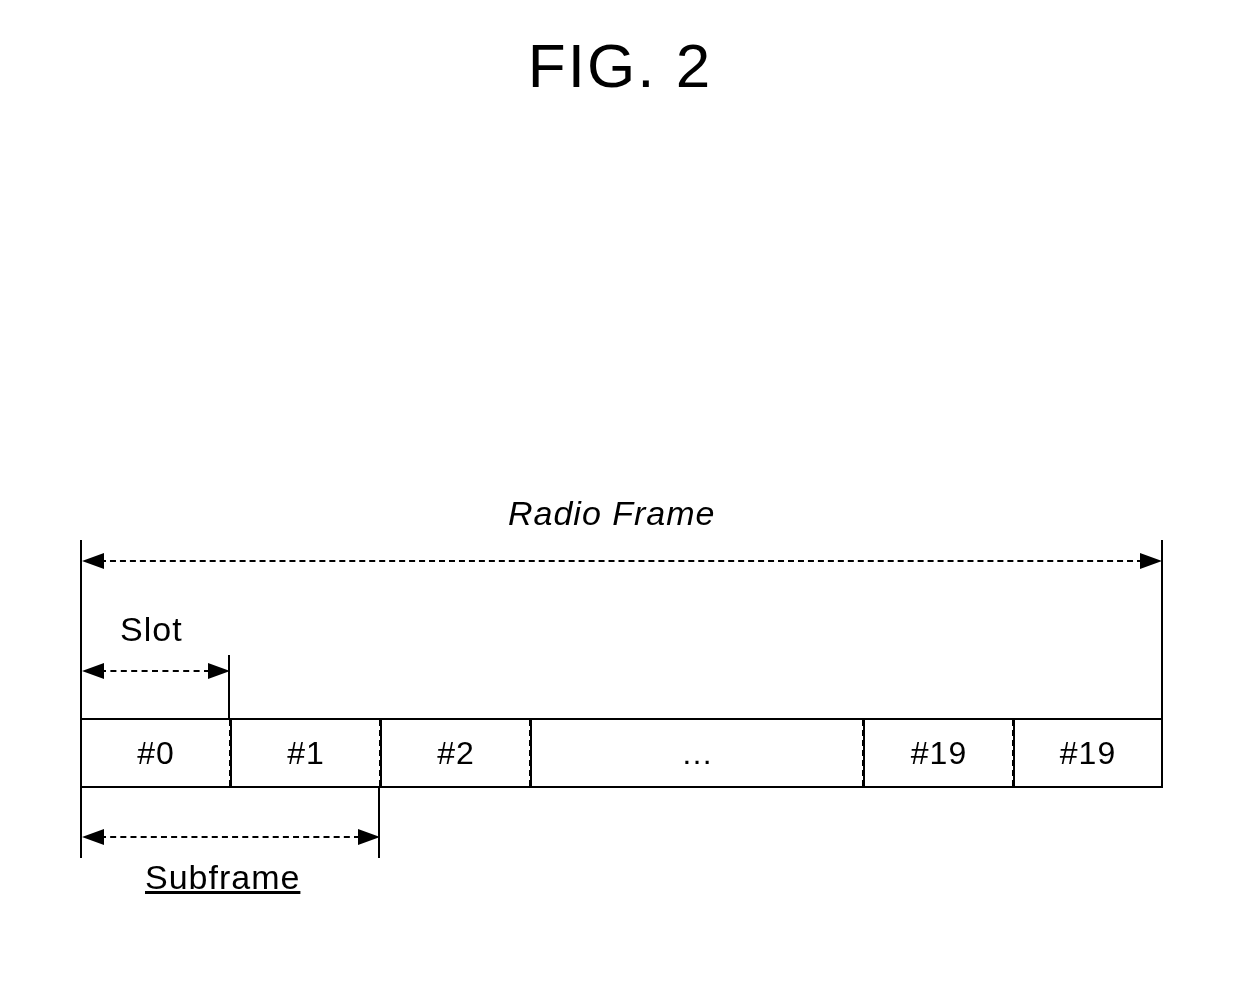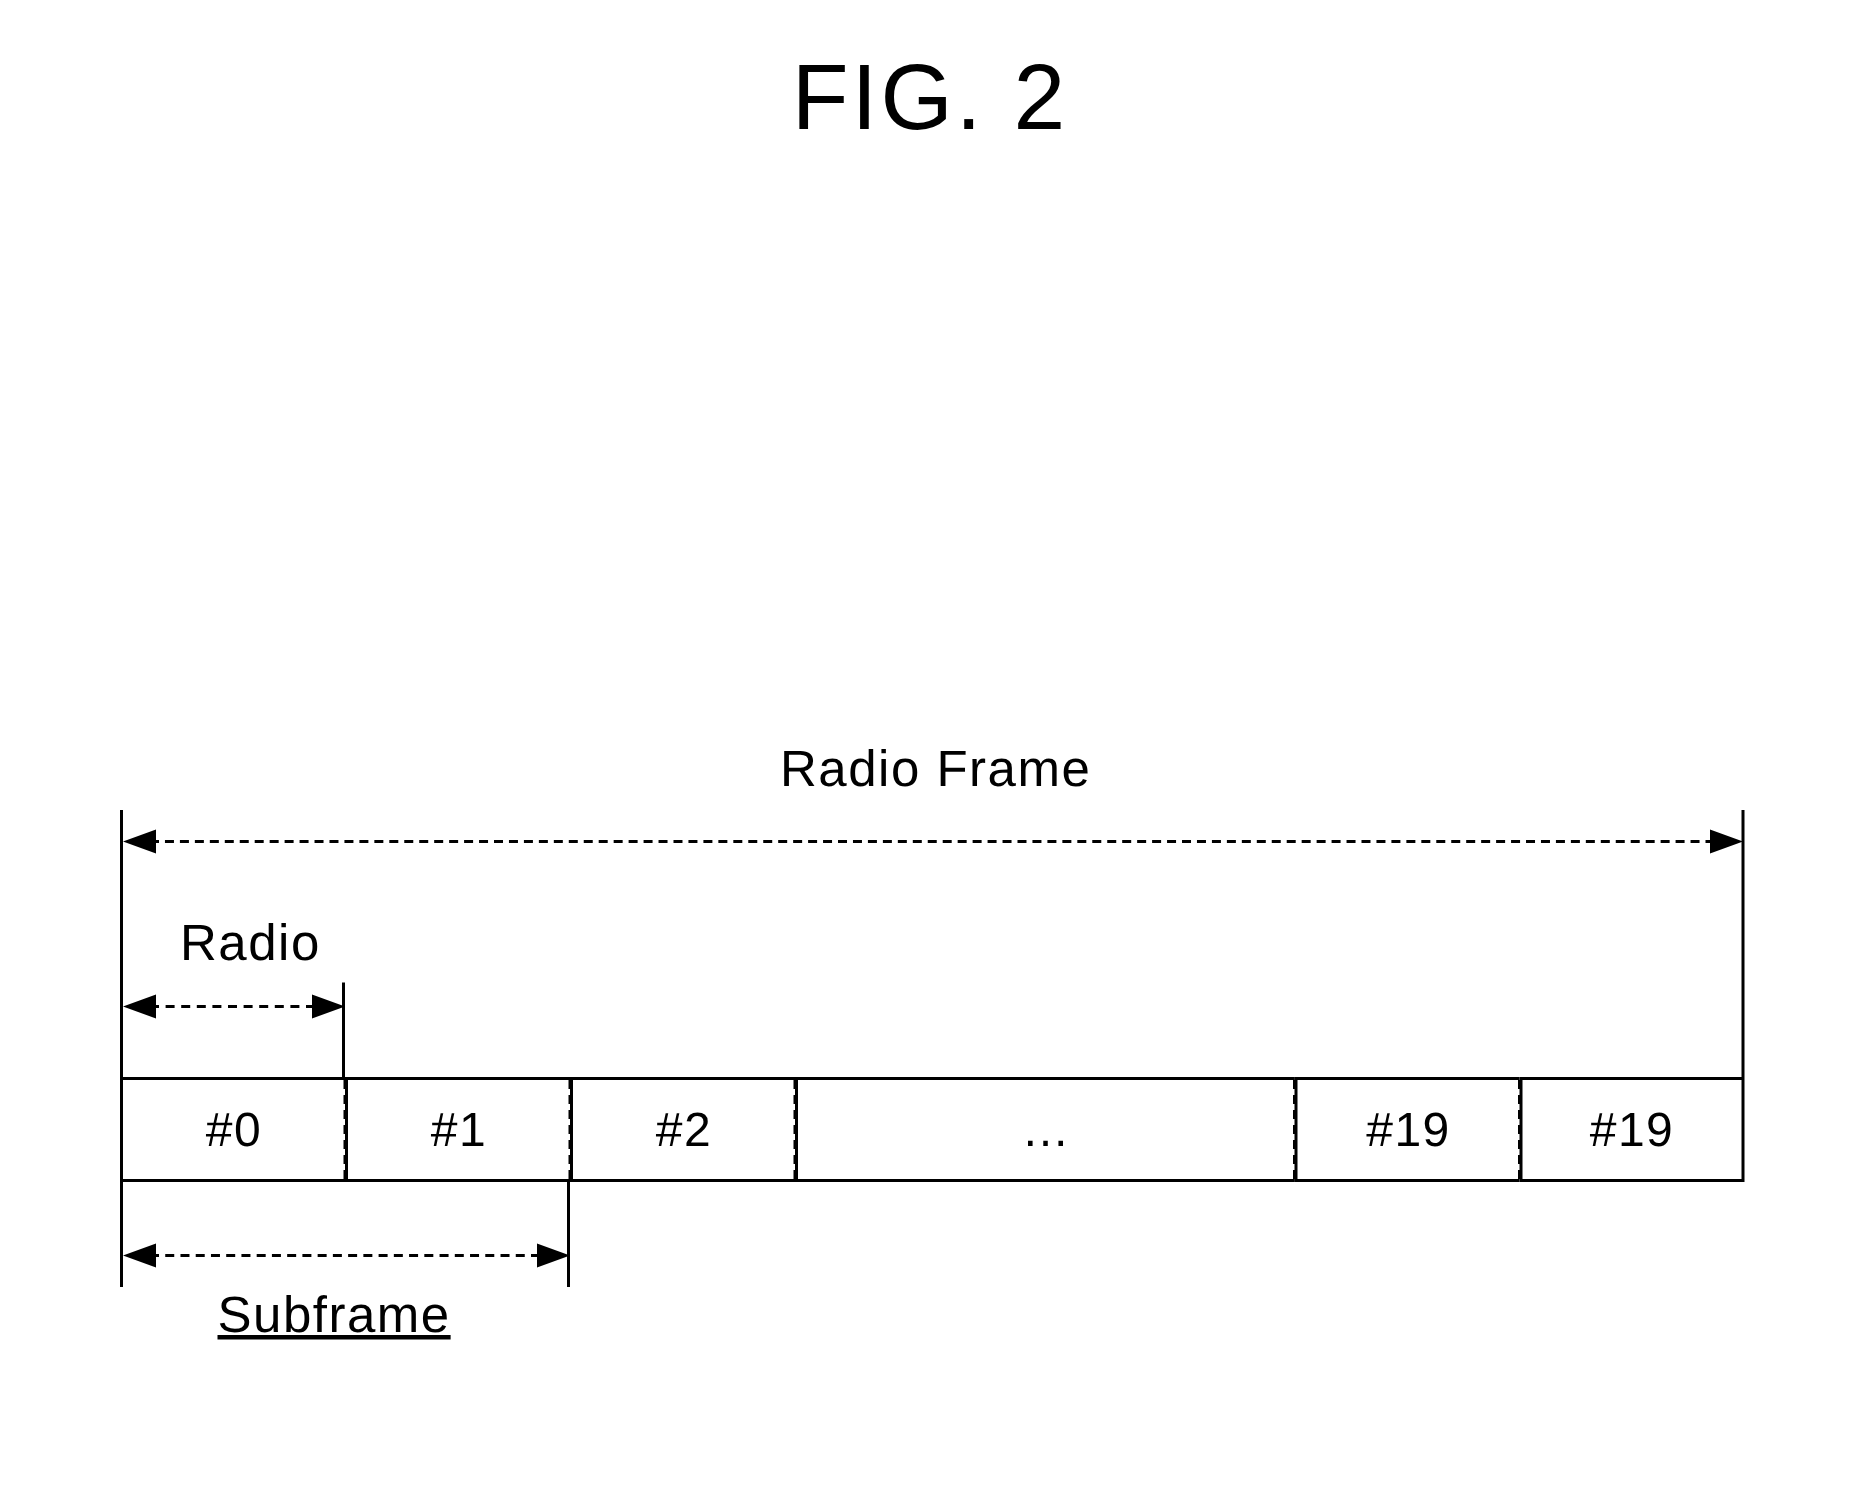--- a/index.html
+++ b/index.html
@@ -97,30 +97,30 @@
   }
 </style>
 </head>
 <body>
 
 <div class="canvas">
 
   <div class="fig-title">FIG. 2</div>
 
   <div class="dim">
-    <div class="dim-label" style="left:520px; top:494px;">Radio Frame</div>
+    <div class="dim-label" style="left:508px; top:494px;font-style:italic;">Radio Frame</div>
     <div class="dim-cap" style="left:80px;  top:540px; height:178px;"></div>
     <div class="dim-cap" style="left:1161px; top:540px; height:178px;"></div>
     <div class="arrow left" style="left:82px;  top:553px;"></div>
     <div class="dim-line" style="left:100px; top:560px; width:1043px;"></div>
     <div class="arrow right" style="left:1140px; top:553px;"></div>
   </div>
 
   <div class="dim">
-    <div class="dim-label" style="left:120px; top:610px;">Radio</div>
+    <div class="dim-label" style="left:120px; top:610px;">Slot</div>
 
     <div class="dim-cap" style="left:228px; top:655px; height:63px;"></div>
     <div class="arrow left" style="left:82px;  top:663px;"></div>
     <div class="dim-line" style="left:100px; top:670px; width:110px;"></div>
     <div class="arrow right" style="left:208px; top:663px;"></div>
   </div>
 
   <div class="slot-row">
     <div class="slot" style="width:150px;">#0</div>
     <div class="slot" style="width:150px;">#1</div>

